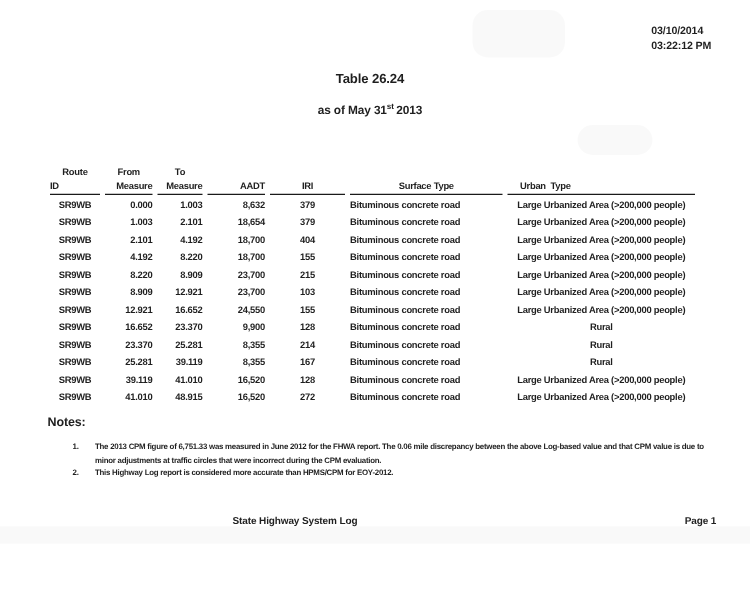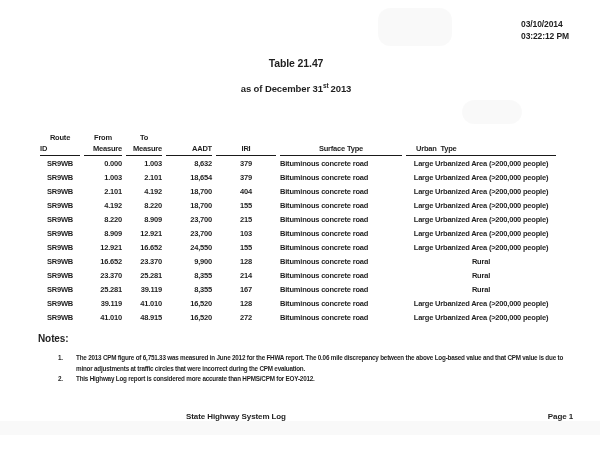--- a/index.html
+++ b/index.html
@@ -95,22 +95,22 @@
 <div class="artifact a1"></div>
 <div class="artifact a2"></div>
 <div class="artifact a3"></div>
 
 <div class="date-block">
   <div>03/10/2014</div>
   <div>03:22:12 PM</div>
 </div>
 
 <div class="titles">
-  <div class="table-number">Table 21.47</div>
-  <div class="doc-subtitle"><span>as of December 31</span><sup>st</sup><span class="suffix">2013</span></div>
+  <div class="table-number">Table 26.24</div>
+  <div class="doc-subtitle"><span>as of May 31</span><sup>st</sup><span class="suffix">2013</span></div>
 </div>
 
 <table class="pavement">
   <colgroup>
     <col class="w0">
       <col class="w1">
       <col class="w2">
       <col class="w3">
       <col class="w4">
       <col class="w5">

